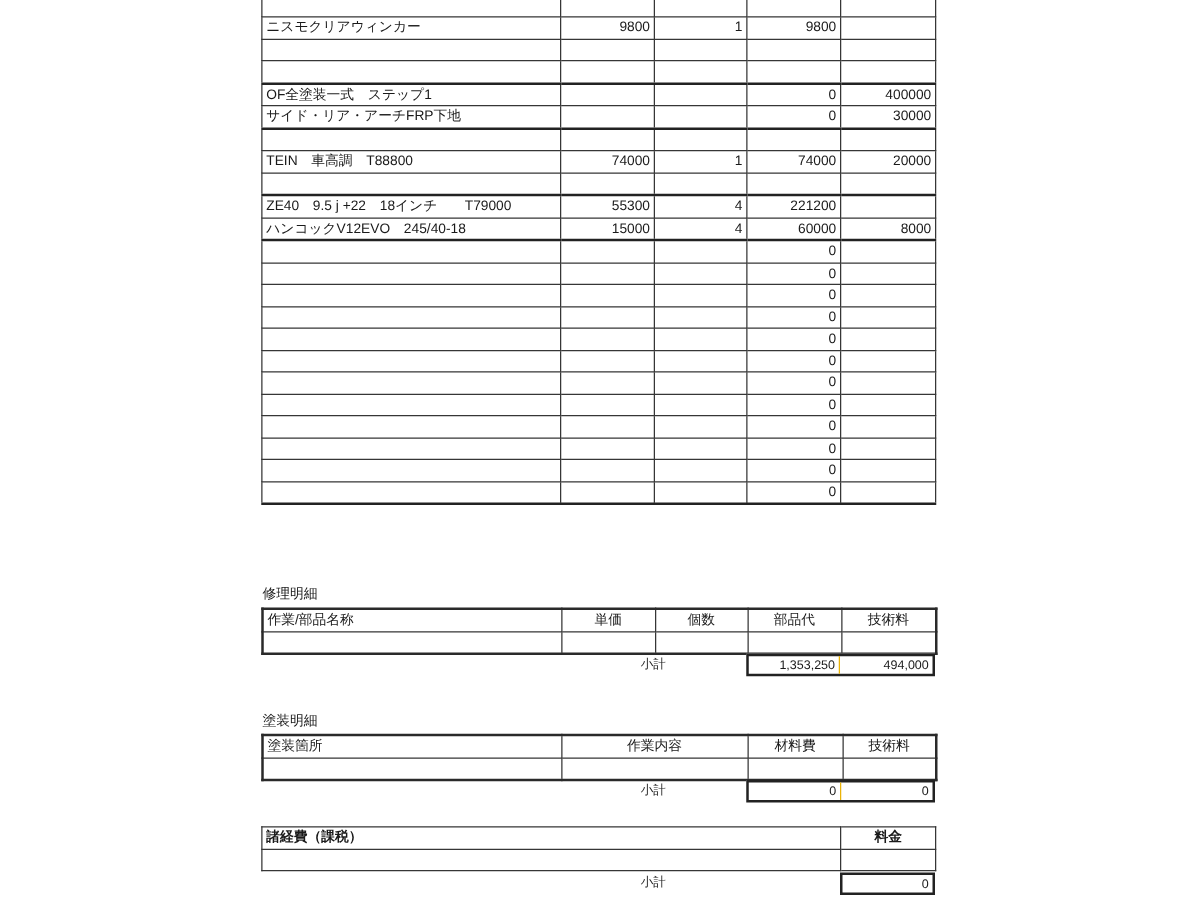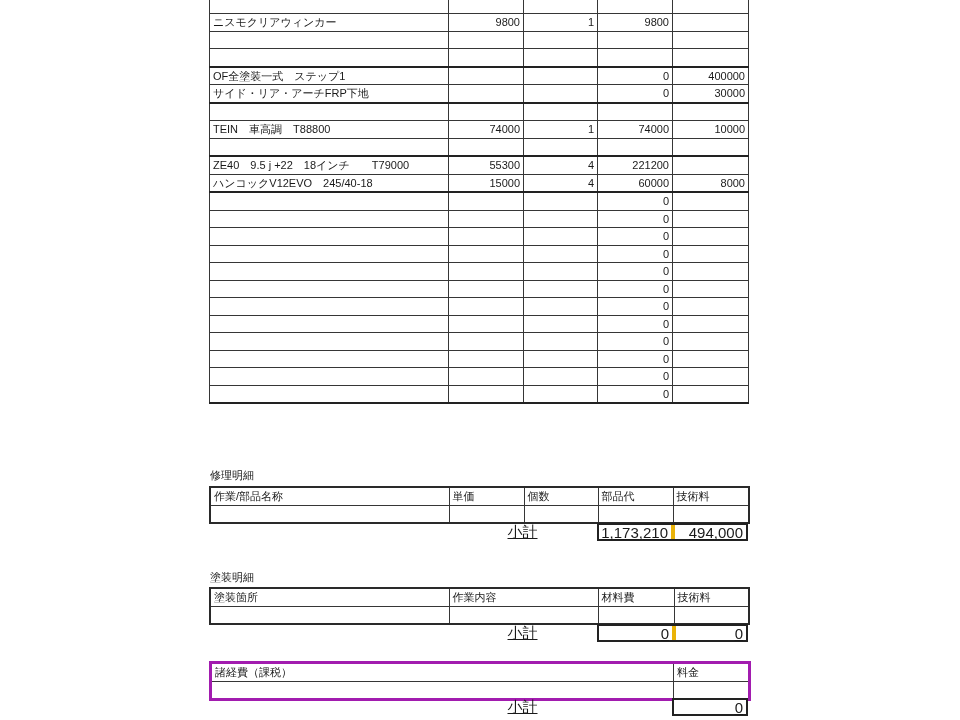--- a/index.html
+++ b/index.html
@@ -7,41 +7,41 @@
     position:relative; width:960px; height:720px; overflow:hidden;
     background:#ffffff; color:#1a1a1a;
     font-family:"Liberation Sans","DejaVu Sans",sans-serif;
   }
   .tbl { position:absolute; border-collapse:collapse; table-layout:fixed; background:#fff; }
   .tbl td {
     border:1px solid #363636; font-size:11px; padding:0 3px; height:16.5px;
     line-height:12px; white-space:nowrap; overflow:hidden; color:#1a1a1a;
   }
   .tbl .num { text-align:right; }
-  .tbl .ctr { }
+  .tbl .ctr { text-align:center; }
   tr.thick td { border-bottom-width:2px; border-bottom-color:#222; }
   tr.partial td { height:15px; border-top:none; }
 
   .tbl-main { left:209px; top:-2px; width:539px; border:1px solid #363636; border-top:none; border-bottom:2px solid #222; }
   .tbl-sub  { width:539px; border:2px solid #2a2a2a; }
-  .tbl-exp  { width:539px; border:3px solid #a21caf; }
+  .tbl-exp  { width:539px; border:1px solid #a21caf;font-weight:bold; }
 
   .sec-label { position:absolute; font-size:11px; line-height:13px; color:#1a1a1a;text-align:center; }
   .note { position:absolute; left:209px; top:443px; font-size:11px; letter-spacing:0.2px; white-space:nowrap; color:#1a1a1a; }
 
-  .st-row { position:absolute; left:209px; width:539px; height:18px; display:flex; font-size:15px; color:#1a1a1a;text-decoration:underline; }
+  .st-row { position:absolute; left:209px; width:539px; height:18px; display:flex; font-size:10px; color:#1a1a1a; }
   .st-spacer { width:239px; }
   .st-gap { width:75px; }
   .st-label { width:149px; text-align:center; line-height:18px; }
   .st-box { display:flex; border:2px solid #222; box-sizing:border-box; background:#fff; }
   .st-box .st-cell {
     display:flex; align-items:center; justify-content:flex-end;
     padding:0 3px; box-sizing:border-box;
   }
-  .st-box .st-cell + .st-cell { border-left:4px solid #eab308; }
+  .st-box .st-cell + .st-cell { border-left:1px solid #eab308; }
   .box-repair { width:151px; } .box-repair .c1 { width:72px; } .box-repair .c2 { flex:1; }
   .box-paint  { width:151px; } .box-paint .c1 { width:73px; } .box-paint .c2 { flex:1; }
   .box-exp    { width:76px; }  .box-exp .c1 { flex:1; }
 </style>
 </head>
 <body>
 
 <div class="canvas">
 
   <table class="tbl tbl-main">
@@ -101,21 +101,21 @@
           <td class="num"></td>
           <td class="num"></td>
           <td class="num"></td>
           <td class="num"></td>
         </tr>
         <tr>
           <td>TEIN　車高調　T88800</td>
           <td class="num">74000</td>
           <td class="num">1</td>
           <td class="num">74000</td>
-          <td class="num">10000</td>
+          <td class="num">20000</td>
         </tr>
         <tr class="thick">
           <td></td>
           <td class="num"></td>
           <td class="num"></td>
           <td class="num"></td>
           <td class="num"></td>
         </tr>
         <tr>
           <td>ZE40　9.5 j +22　18インチ　　T79000</td>
@@ -245,21 +245,21 @@
           <td class="num"></td>
           <td class="num"></td>
           <td class="num"></td>
         </tr>
       </tbody>
   </table>
   <div class="st-row" style="top:523px;">
     <div class="st-spacer"></div>
     <div class="st-label">小計</div>
     <div class="st-box box-repair">
-      <div class="st-cell c1">1,173,210</div>
+      <div class="st-cell c1">1,353,250</div>
       <div class="st-cell c2">494,000</div>
     </div>
   </div>
 
   <div class="sec-label" style="left:210px; top:571px;">塗装明細</div>
   <table class="tbl tbl-sub" style="left:209px; top:587px;">
     <colgroup>
         <col style="width:239px">
         <col style="width:149px">
         <col style="width:76px">

